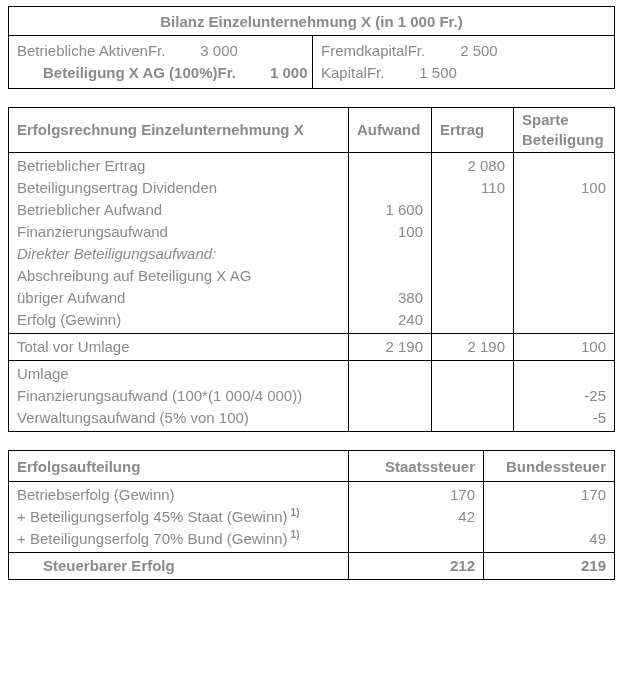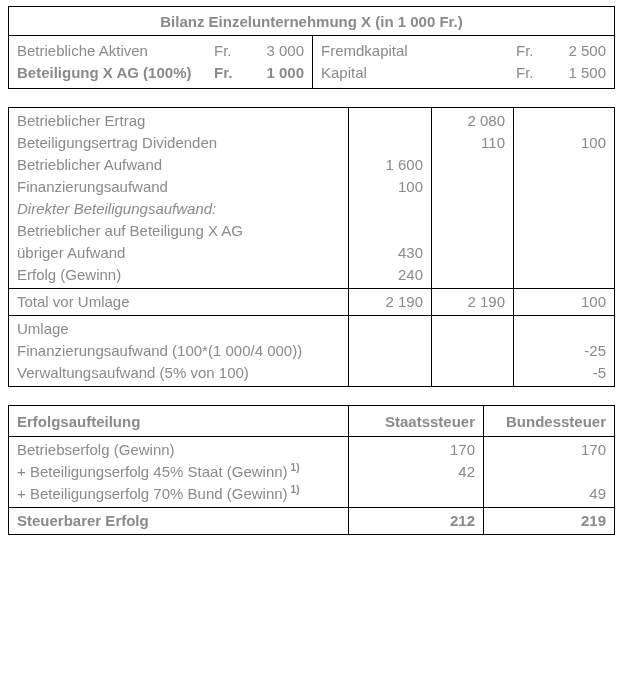--- a/index.html
+++ b/index.html
@@ -16,24 +16,24 @@
     font-size: 15px;
   }
   .gap { margin-top: 18px; }
   td {
     border: 1.5px solid #000;
     padding: 2px 8px;
     vertical-align: top;
     overflow: hidden;
   }
   .ln { height: 22px; line-height: 22px; white-space: nowrap; }
-  .flexln { display: flex; justify-content: space-between; }
+  .flexln { display: flex; }
   .amt { display: inline-flex; justify-content: space-between; width: 90px; flex: 0 0 auto; }
   .num { text-align: right; }
-  .b { font-weight: bold; }
+  .b { font-weight: bold; margin-left: 26px; }
   .it { font-style: italic; }
   .pad4 { padding-top: 4px; padding-bottom: 4px; }
   td.t1-head { height: 24px; vertical-align: middle; text-align: center; font-weight: bold; }
   td.t2-head { height: 40px; vertical-align: middle; font-weight: bold; line-height: 20px; }
   td.t3-head { height: 26px; vertical-align: middle; font-weight: bold; margin-left: 34px; }
   sup.fn { font-weight: bold; font-size: 10px; line-height: 0; vertical-align: super; margin-left: 3px; }
 </style>
 </head>
 <body>
 
@@ -86,39 +86,45 @@
     </table>
 
   <table class="gap">
     <colgroup>
       <col style="width:340px">
         <col style="width:83px">
         <col style="width:82px">
         <col style="width:101px">
     </colgroup>
     <tbody>
+        <tr>
+      <td class="t2-head">Erfolgsrechnung Einzelunternehmung X</td>
+      <td class="t2-head">Aufwand</td>
+      <td class="t2-head">Ertrag</td>
+      <td class="t2-head">Sparte Beteiligung</td>
+    </tr>
     <tr>
       <td>
         <div class="ln">Betrieblicher Ertrag</div>
         <div class="ln">Beteiligungsertrag Dividenden</div>
         <div class="ln">Betrieblicher Aufwand</div>
         <div class="ln">Finanzierungsaufwand</div>
         <div class="ln it">Direkter Beteiligungsaufwand:</div>
-        <div class="ln">Betrieblicher auf Beteiligung X AG</div>
+        <div class="ln">Abschreibung auf Beteiligung X AG</div>
         <div class="ln">übriger Aufwand</div>
         <div class="ln">Erfolg (Gewinn)</div>
       </td>
       <td>
         <div class="ln num"></div>
         <div class="ln num"></div>
         <div class="ln num">1 600</div>
         <div class="ln num">100</div>
         <div class="ln num"></div>
         <div class="ln num"></div>
-        <div class="ln num">430</div>
+        <div class="ln num">380</div>
         <div class="ln num">240</div>
       </td>
       <td>
         <div class="ln num">2 080</div>
         <div class="ln num">110</div>
         <div class="ln num"></div>
         <div class="ln num"></div>
         <div class="ln num"></div>
         <div class="ln num"></div>
         <div class="ln num"></div>

